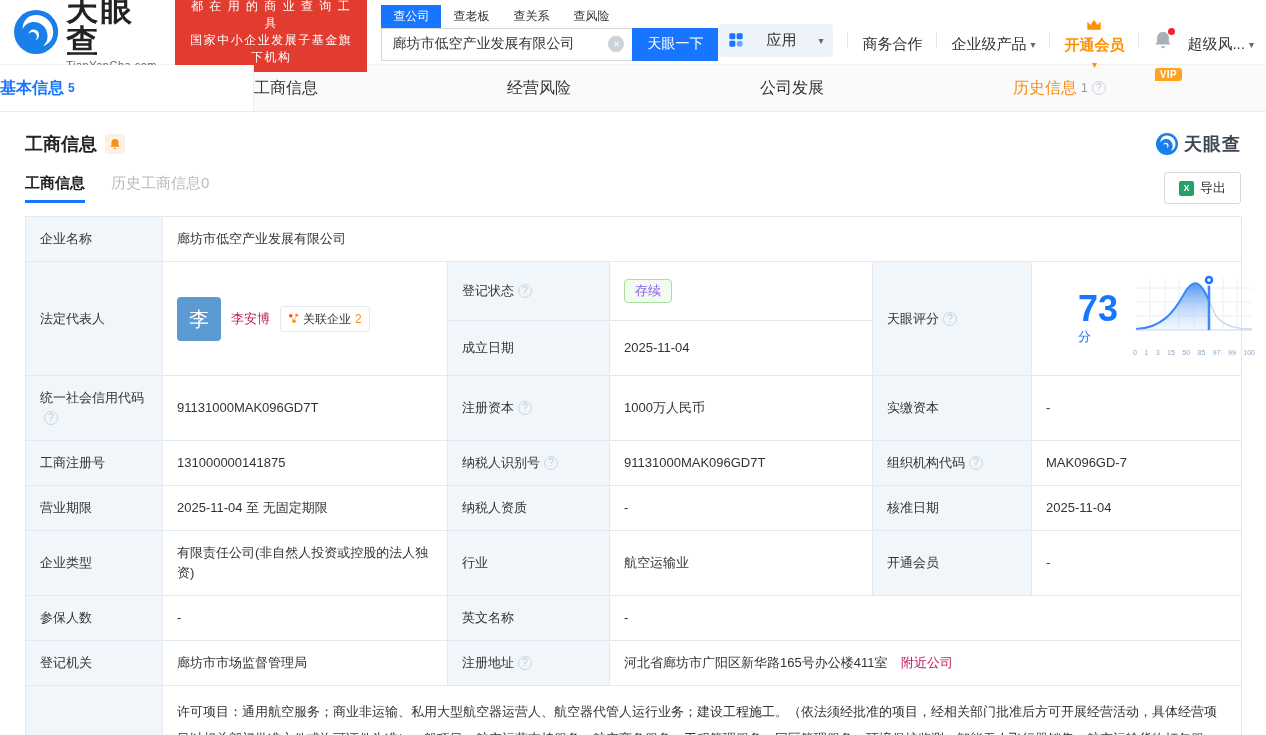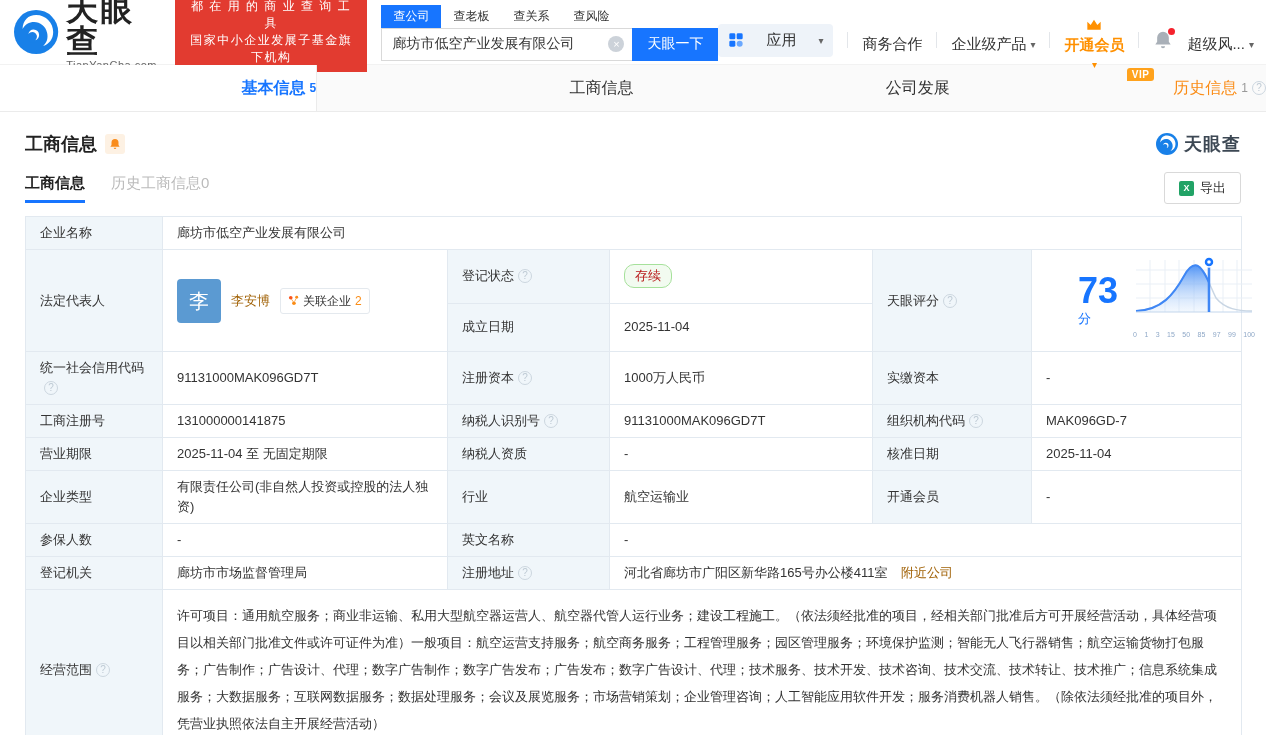--- a/index.html
+++ b/index.html
@@ -31,21 +31,21 @@
   .nav-chip { display:flex; align-items:center; gap:22px; background:#eef3f9; border-radius:4px; padding:7px 10px; cursor:pointer; }
   .nav-item { cursor:pointer; display:flex; align-items:center; gap:4px;margin-top:8px; }
   .nav-sep { width:1px; height:16px; background:#e3e6ea; }
   .caret { font-size:10px; color:#666; }
   .vip-orange { color:#ff9000; font-weight:bold;flex-direction:column; }
   .bell-wrap { position:relative; width:20px; height:20px; cursor:pointer; }
   .bell-dot { position:absolute; top:-2px; right:-2px; width:7px; height:7px; border-radius:50%; background:#f5222d; }
 
   
   .tabbar { height:48px; display:flex; background:#fafafa; border-bottom:1px solid #ebebeb; border-top:1px solid #f2f2f2; }
-  .mtab { flex:1; display:flex; align-items:center; justify-content:flex-end; font-size:16px; color:#333; cursor:pointer; position:relative; }
+  .mtab { flex:1; display:flex; align-items:center; justify-content:flex-start; font-size:16px; color:#333; cursor:pointer; position:relative; }
   .mtab.active { background:#fff; color:#1775ff; font-weight:bold; border-right:1px solid #ebebeb; }
   .mtab .count { font-size:12px; margin-left:4px; }
   .mtab.history { color:#fa8c16; }
   .mtab.history .count { color:#999; font-weight:normal; }
   .vip-badge { position:absolute; top:3px; left:56%; background:#ffa21c; color:#fff; font-size:10px; font-weight:bold;
                padding:1px 5px; border-radius:3px 3px 3px 0; letter-spacing:0.5px; }
 
   
   .content { padding:0 25px; }
   .section-head { margin-top:20px; display:flex; align-items:center; justify-content:space-between; }
@@ -60,30 +60,30 @@
   .subtab.active { color:#222; font-weight:bold; }
   .subtab.active::after { content:""; position:absolute; left:0; right:0; bottom:0; height:3px; background:#1775ff; }
   .export-btn { display:flex; align-items:center; gap:6px; border:1px solid #d9d9d9; background:#fff; border-radius:3px;
                 padding:6px 14px; font-size:13px; color:#333; cursor:pointer; }
   .excel-icon { width:15px; height:15px; background:#21a366; border-radius:2px; color:#fff; font-size:9px; font-weight:bold;
                 display:flex; align-items:center; justify-content:center; }
 
   
   table.biz { width:1216px; border-collapse:collapse; margin-top:12px; table-layout:fixed; }
   table.biz th, table.biz td { border:1px solid #e2e9f0; font-size:13px; font-weight:normal; text-align:left;
-      padding:6px 14px; vertical-align:middle; color:#333; line-height:20px; }
+      padding:12px 14px; vertical-align:middle; color:#333; line-height:20px; }
   table.biz th { background:#f0f6fa; }
   .help { display:inline-block; width:14px; height:14px; border:1px solid #ccd6df; border-radius:50%; color:#becad4;
           font-size:10px; line-height:12px; text-align:center; margin-left:4px; vertical-align:1px; cursor:pointer; }
-  .status-badge { display:inline-block; background:#f2fbf0; border:1px solid #a6e19b; color:#b91c1c;
-                  font-size:13px; padding:1px 10px; border-radius:10px; }
+  .status-badge { display:inline-block; background:#f2fbf0; border:1px solid #a6e19b; color:#8b5cf6;
+                  font-size:13px; padding:1px 10px; border-radius:4px; }
   .legal-rep { display:flex; align-items:center; gap:10px; }
   .avatar { width:44px; height:44px; background:#5b9ad2; color:#fff; font-size:20px; border-radius:4px;
             display:flex; align-items:center; justify-content:center; cursor:pointer; }
-  .link { color:#a16207; text-decoration:none; cursor:pointer; }
+  .link { color:#be185d; text-decoration:none; cursor:pointer; }
   .related-badge { display:inline-flex; align-items:center; gap:4px; border:1px solid #e4e9ee; border-radius:3px;
                    padding:2px 7px; font-size:12px; color:#333; cursor:pointer; }
   .related-badge .num { color:#fa8c16; }
   .score-cell { display:flex; align-items:center; gap:14px;margin-left:32px; }
   .score-num { font-size:36px; font-weight:bold; color:#1775ff; line-height:1; }
   .score-unit { font-size:13px; color:#1775ff; }
   .score-chart { width:124px; }
   .axis-labels { display:flex; justify-content:space-between; font-size:7px; color:#8fa8c7; padding:0 1px; margin-top:1px; }
   .scope-cell { line-height:27px !important; padding:12px 14px !important; }
   .addr-link { margin-left:10px; }
@@ -167,20 +167,23 @@
   </div>
 </div>
 
 <div class="tabbar">
   <div class="mtab active">
     <span>基本信息</span>
     <span class="count">5</span>
   </div>
   <div class="mtab">
       <span>工商信息</span>
+    </div>
+  <div class="mtab">
+      <span>经营风险</span>
     </div>
   <div class="mtab">
       <span>公司发展</span>
     </div>
   <div class="mtab history">
     <span class="vip-badge">VIP</span>
     <span>历史信息</span>
     <span class="count">1</span>
     <span class="help">?</span>
   </div>

